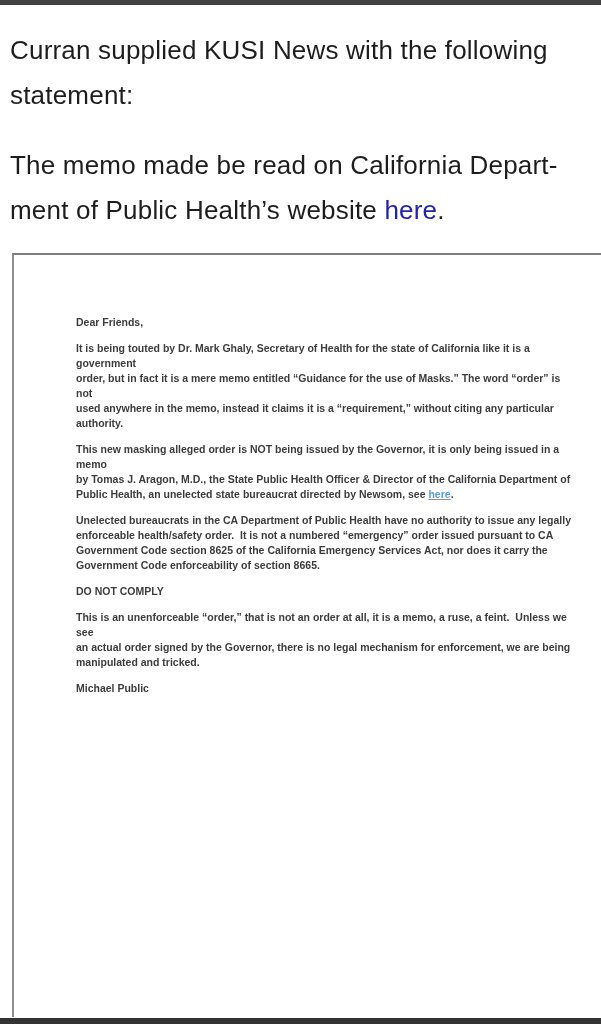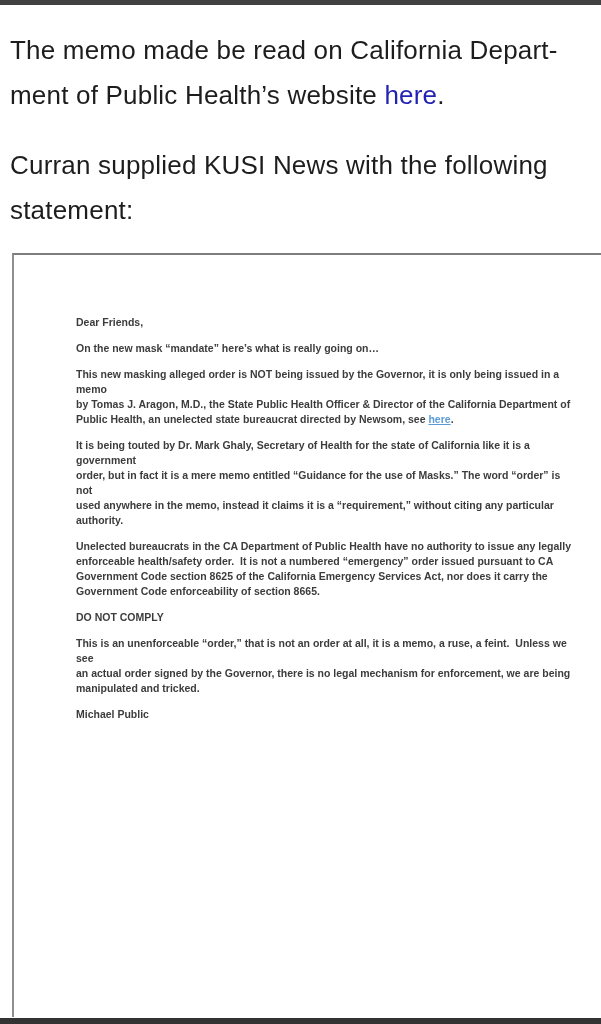--- a/index.html
+++ b/index.html
@@ -71,37 +71,36 @@
     text-decoration: underline;
     cursor: pointer;
   }
 </style>
 </head>
 <body>
 
 <div class="top-bar"></div>
 
 <div class="article">
+  <p>Curran supplied KUSI News with the following
+statement:</p>
   <p><span>The memo made be read on California Depart-
 ment of Public Health’s website </span><a href="#">here</a><span>.</span></p>
-  <p>Curran supplied KUSI News with the following
-statement:</p>
 </div>
 
 <div class="letter-box">
   <div class="letter-content">
     <p>Dear Friends,</p>
-    <p>On the new mask “mandate” here’s what is really going on…</p>
-    <p><span>This new masking alleged order is NOT being issued by the Governor, it is only being issued in a memo
-by Tomas J. Aragon, M.D., the State Public Health Officer &amp; Director of the California Department of
-Public Health, an unelected state bureaucrat directed by Newsom, see </span><a href="#">here</a><span>.</span></p>
     <p>It is being touted by Dr. Mark Ghaly, Secretary of Health for the state of California like it is a government
 order, but in fact it is a mere memo entitled “Guidance for the use of Masks.” The word “order” is not
 used anywhere in the memo, instead it claims it is a “requirement,” without citing any particular
 authority.</p>
+    <p><span>This new masking alleged order is NOT being issued by the Governor, it is only being issued in a memo
+by Tomas J. Aragon, M.D., the State Public Health Officer &amp; Director of the California Department of
+Public Health, an unelected state bureaucrat directed by Newsom, see </span><a href="#">here</a><span>.</span></p>
     <p>Unelected bureaucrats in the CA Department of Public Health have no authority to issue any legally
 enforceable health/safety order.&nbsp; It is not a numbered “emergency” order issued pursuant to CA
 Government Code section 8625 of the California Emergency Services Act, nor does it carry the
 Government Code enforceability of section 8665.</p>
     <p>DO NOT COMPLY</p>
     <p>This is an unenforceable “order,” that is not an order at all, it is a memo, a ruse, a feint.&nbsp; Unless we see
 an actual order signed by the Governor, there is no legal mechanism for enforcement, we are being
 manipulated and tricked.</p>
     <p>Michael Public</p>
   </div>

